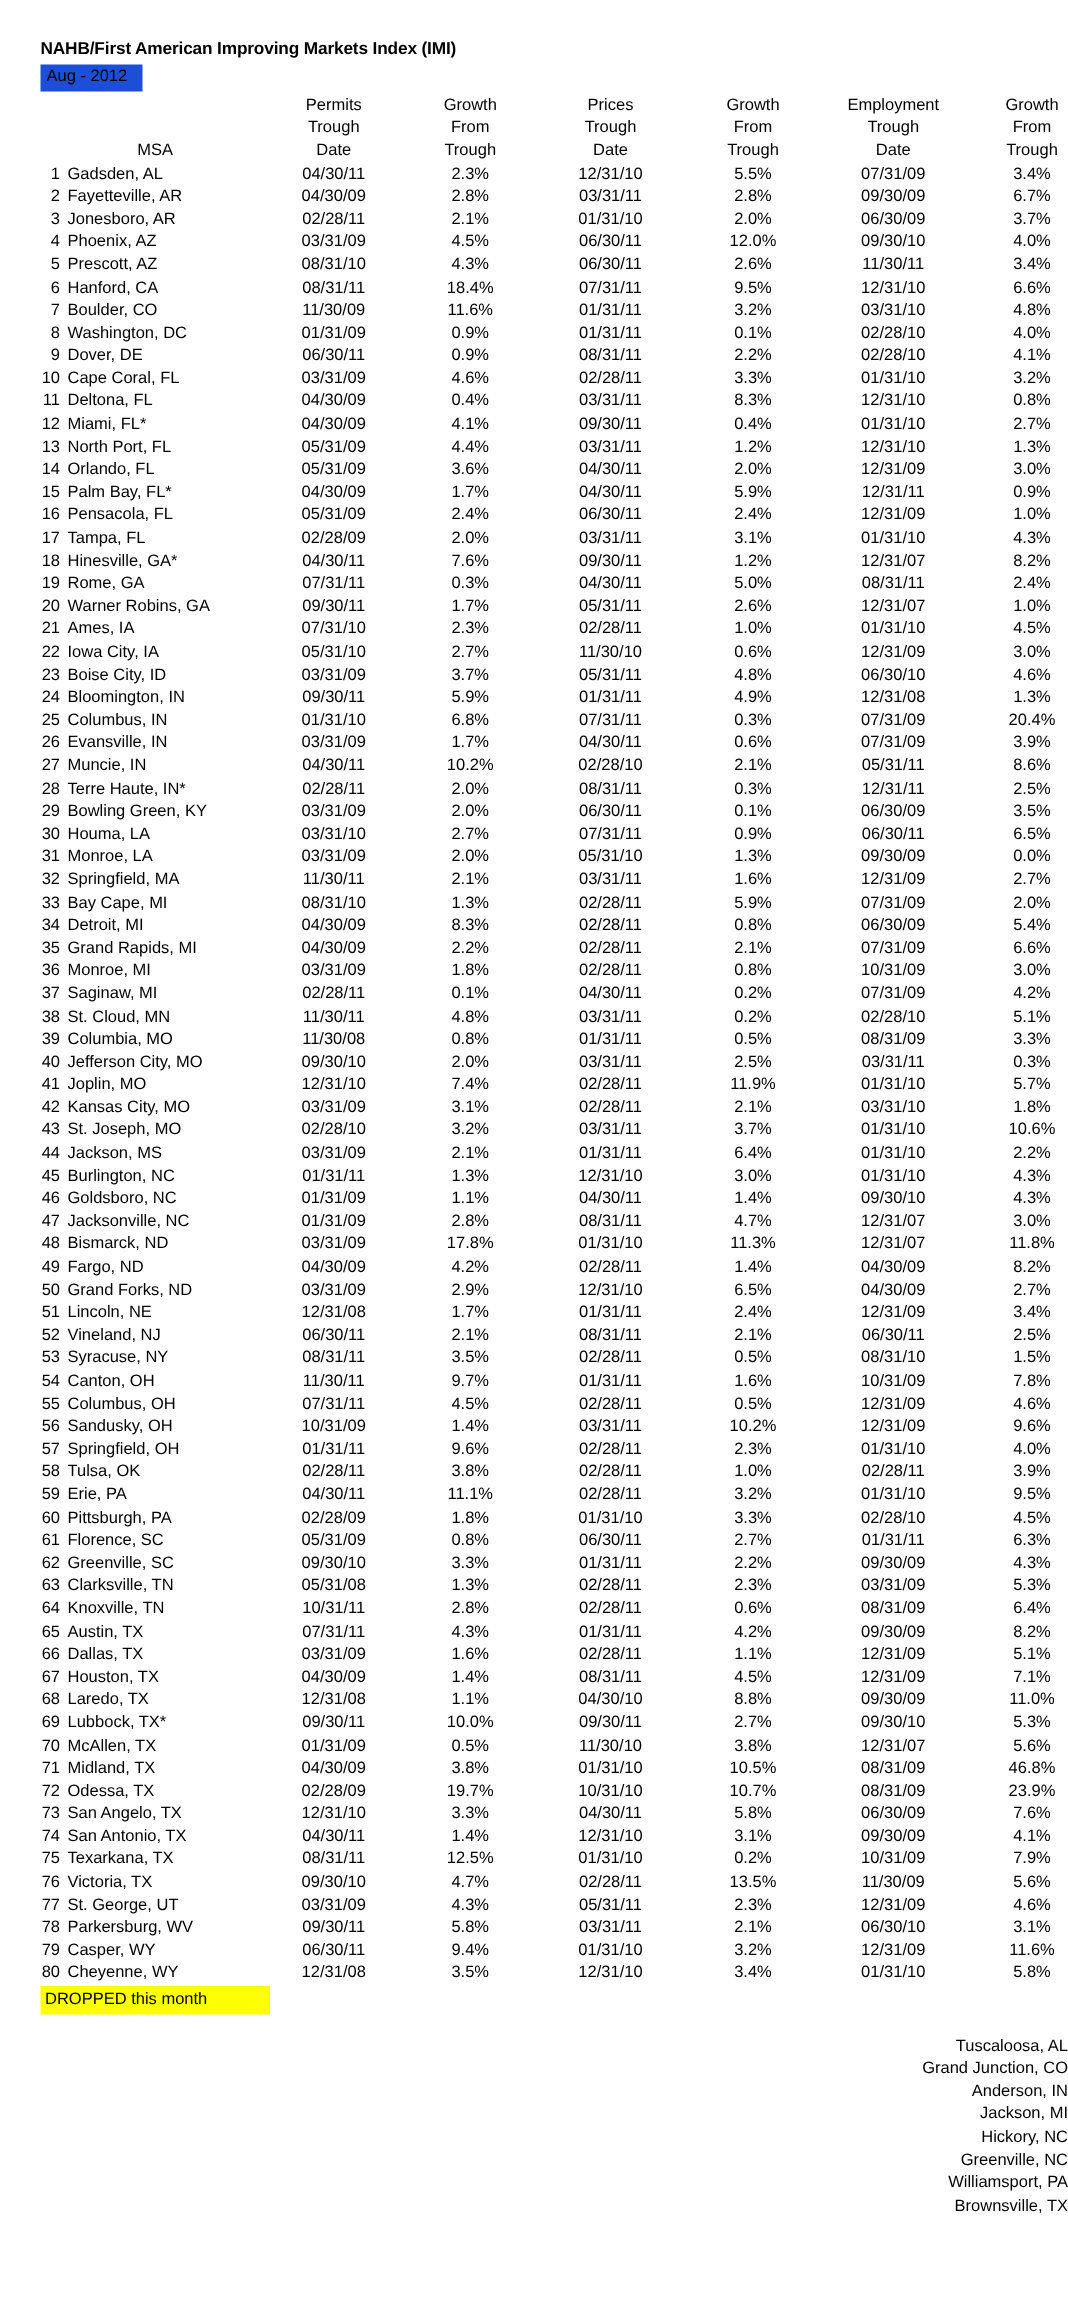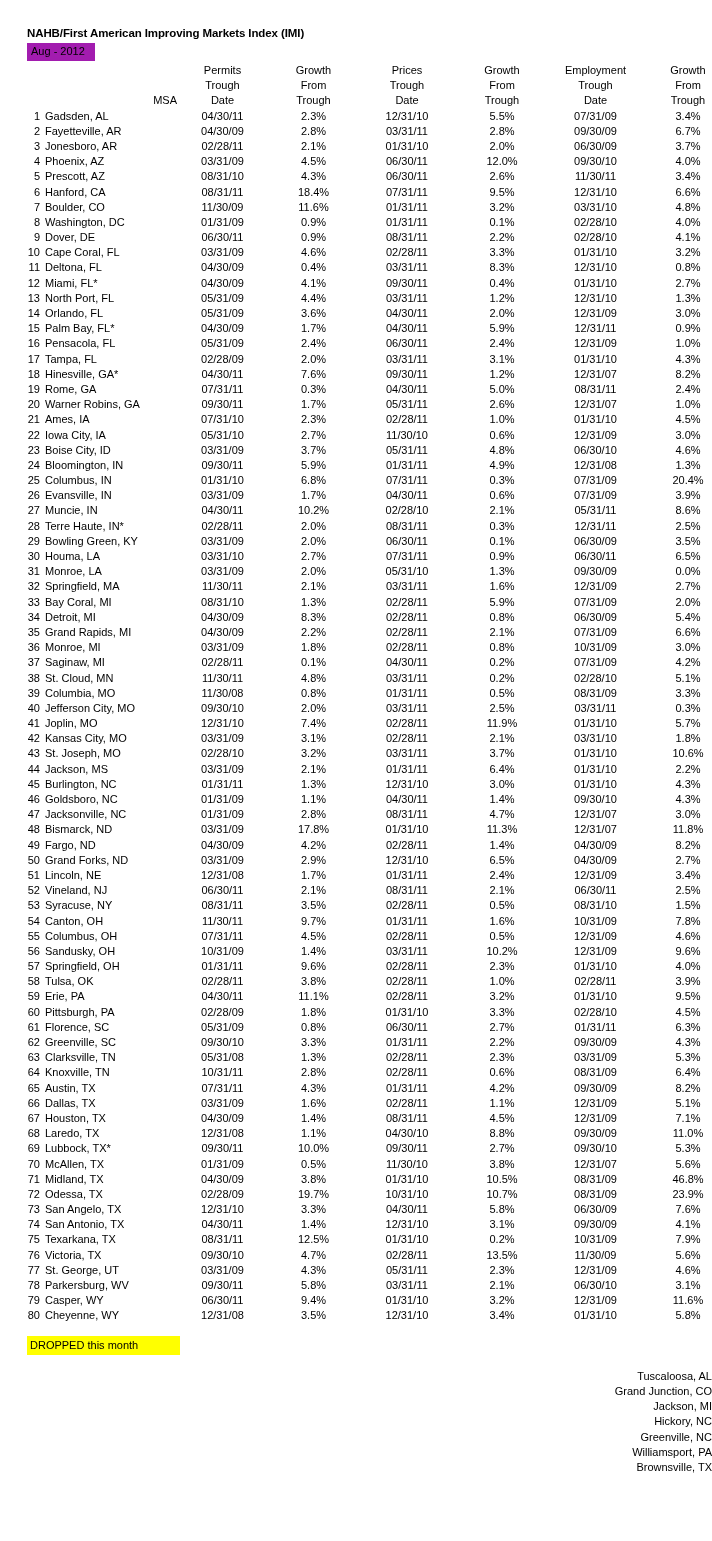--- a/index.html
+++ b/index.html
@@ -14,40 +14,40 @@
   .period {
     display:inline-block; margin-top:3px; padding:2px 10px 3px 4px;
     line-height:13px; background:#c6d5ec;
   }
   .grid {
     display:grid; margin-top:2px;
     grid-template-columns:13px 137px 91px 91px 96px 94px 93px 70px;
   }
   .hcell { display:flex; flex-direction:column; justify-content:flex-end; text-align:center; }
   .hcell div { line-height:15.2px; height:15.2px; }
-  .hcell.msa { grid-column:1 / 3; text-align:right; padding-left:3px; }
+  .hcell.msa { grid-column:1 / 3; text-align:center; padding-left:3px; }
   .cell { line-height:15.2px; height:15.2px; white-space:nowrap; }
   .cell.num { text-align:right; }
   .cell.msa { padding-left:5px; }
   .cell.c { text-align:center; }
   .last { padding-left:22px; }
   .footnote { margin-top:20px; padding-left:3px; line-height:15px; }
   .dropped-label {
-    margin-top:12px; width:150px; padding:2px 0 3px 3px;
+    width:150px; padding:2px 0 3px 3px;
     line-height:14px; background:#ffff00;
   }
   .dropped-list { margin-top:14px; padding-left:3px;text-align:right; }
   .dropped-list .cell { line-height:15.3px; height:15.3px; }
 </style>
 </head>
 <body>
 
 <div class="doc">
   <div class="title">NAHB/First American Improving Markets Index (IMI)</div>
-  <div class="period" style="background: #a21caf;">Aug - 2012</div>
+  <div class="period" style="background: #1d4ed8;">Aug - 2012</div>
 
   <div class="grid">
       <div class="hcell msa">
         <div></div>
         <div></div>
         <div>MSA</div>
       </div>
       <div class="hcell">
         <div>Permits</div>
         <div>Trough</div>
@@ -328,21 +328,21 @@
       <div class="cell c last">0.0%</div>
       <div class="cell num">32</div>
       <div class="cell msa">Springfield, MA</div>
       <div class="cell c">11/30/11</div>
       <div class="cell c">2.1%</div>
       <div class="cell c">03/31/11</div>
       <div class="cell c">1.6%</div>
       <div class="cell c">12/31/09</div>
       <div class="cell c last">2.7%</div>
       <div class="cell num">33</div>
-      <div class="cell msa">Bay Coral, MI</div>
+      <div class="cell msa">Bay Cape, MI</div>
       <div class="cell c">08/31/10</div>
       <div class="cell c">1.3%</div>
       <div class="cell c">02/28/11</div>
       <div class="cell c">5.9%</div>
       <div class="cell c">07/31/09</div>
       <div class="cell c last">2.0%</div>
       <div class="cell num">34</div>
       <div class="cell msa">Detroit, MI</div>
       <div class="cell c">04/30/09</div>
       <div class="cell c">8.3%</div>
@@ -719,19 +719,20 @@
       <div class="cell c">01/31/10</div>
       <div class="cell c last">5.8%</div>
     </div>
 
 
   <div class="dropped-label" style="background: rgb(255, 255, 0);">DROPPED this month</div>
 
   <div class="dropped-list">
       <div class="cell">Tuscaloosa, AL</div>
       <div class="cell">Grand Junction, CO</div>
+      <div class="cell">Anderson, IN</div>
       <div class="cell">Jackson, MI</div>
       <div class="cell">Hickory, NC</div>
       <div class="cell">Greenville, NC</div>
       <div class="cell">Williamsport, PA</div>
       <div class="cell">Brownsville, TX</div>
     </div>
 </div>
 
 </body></html>

